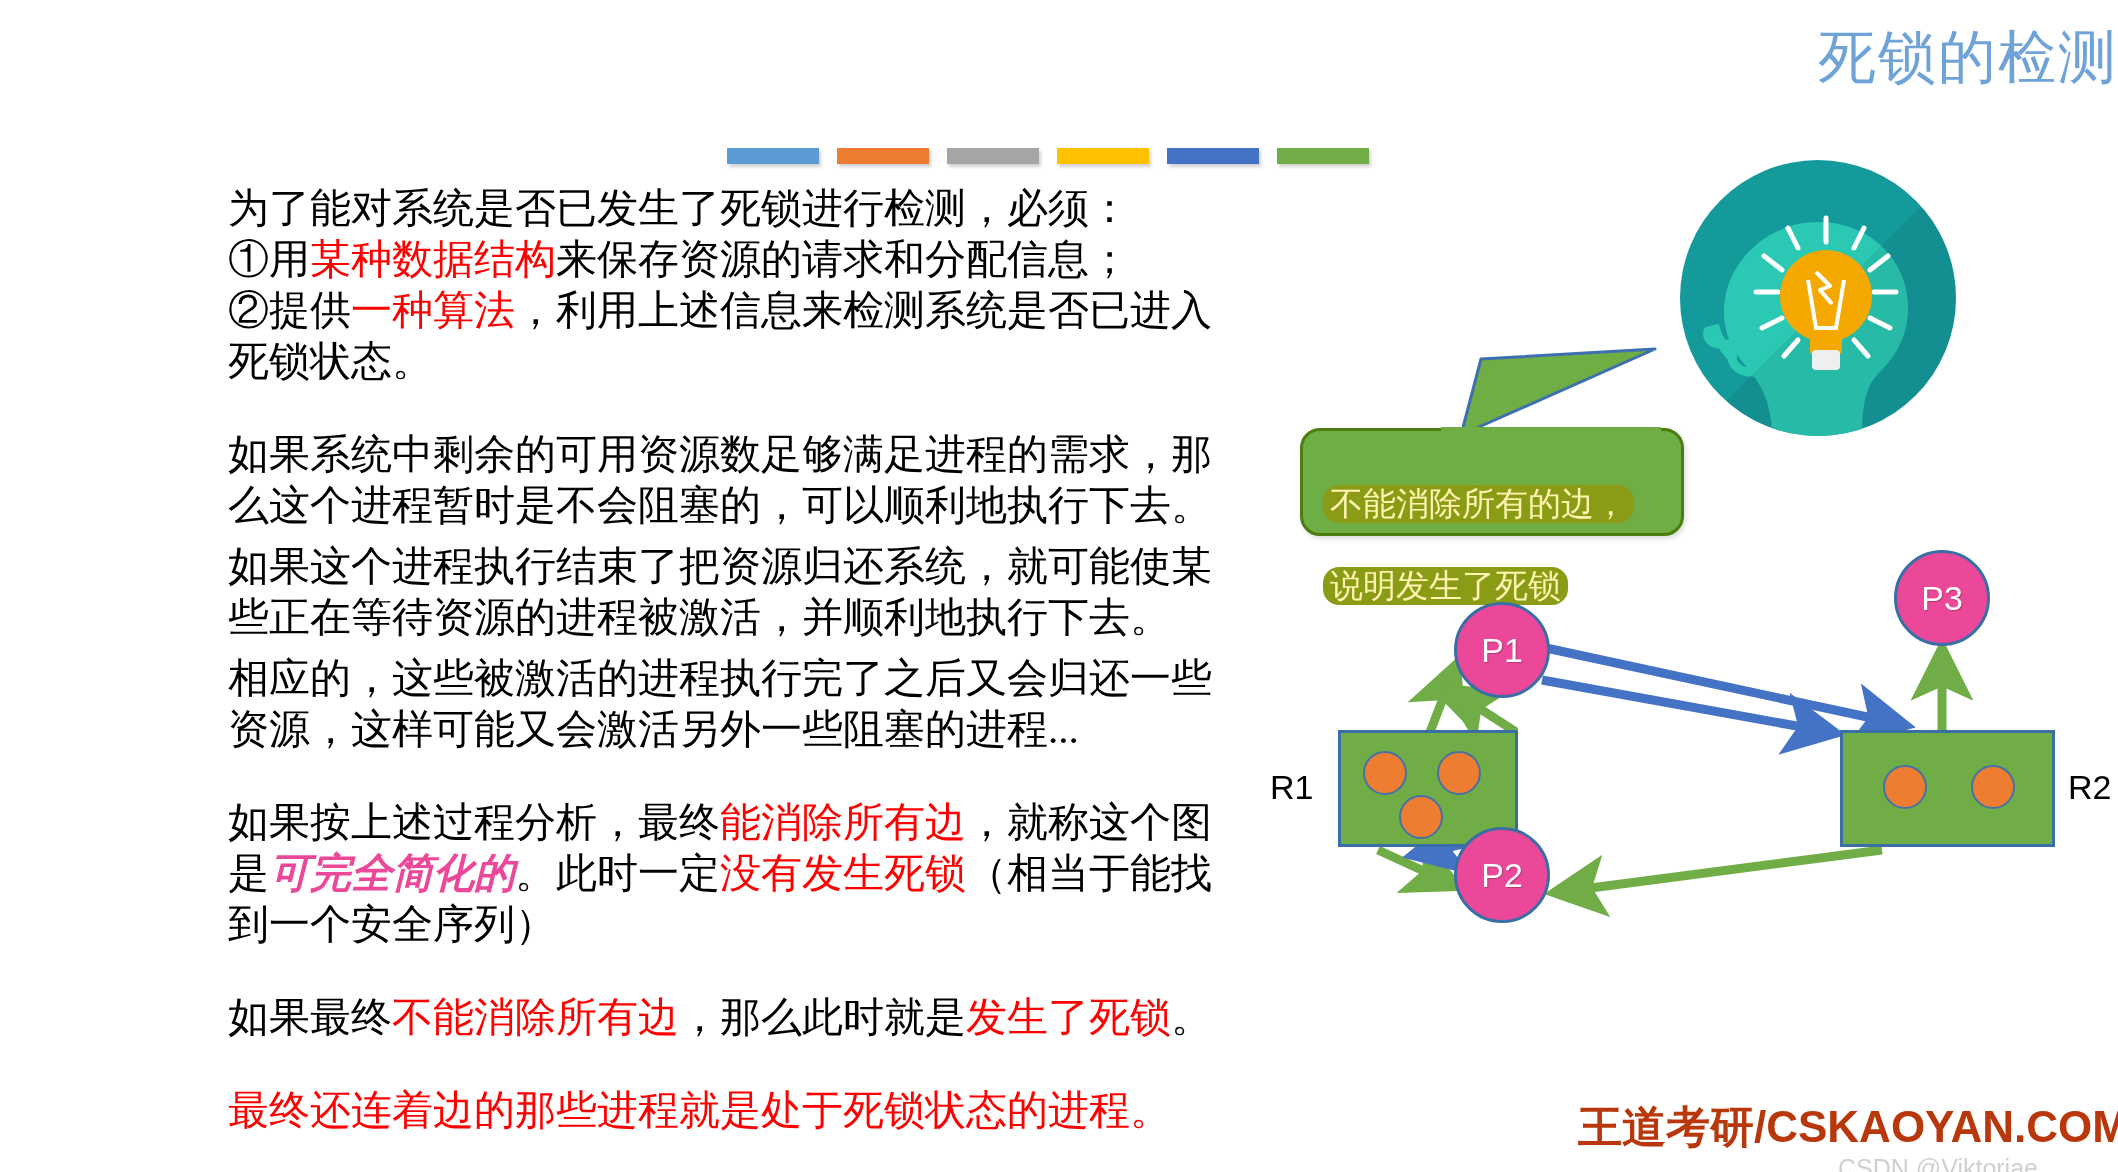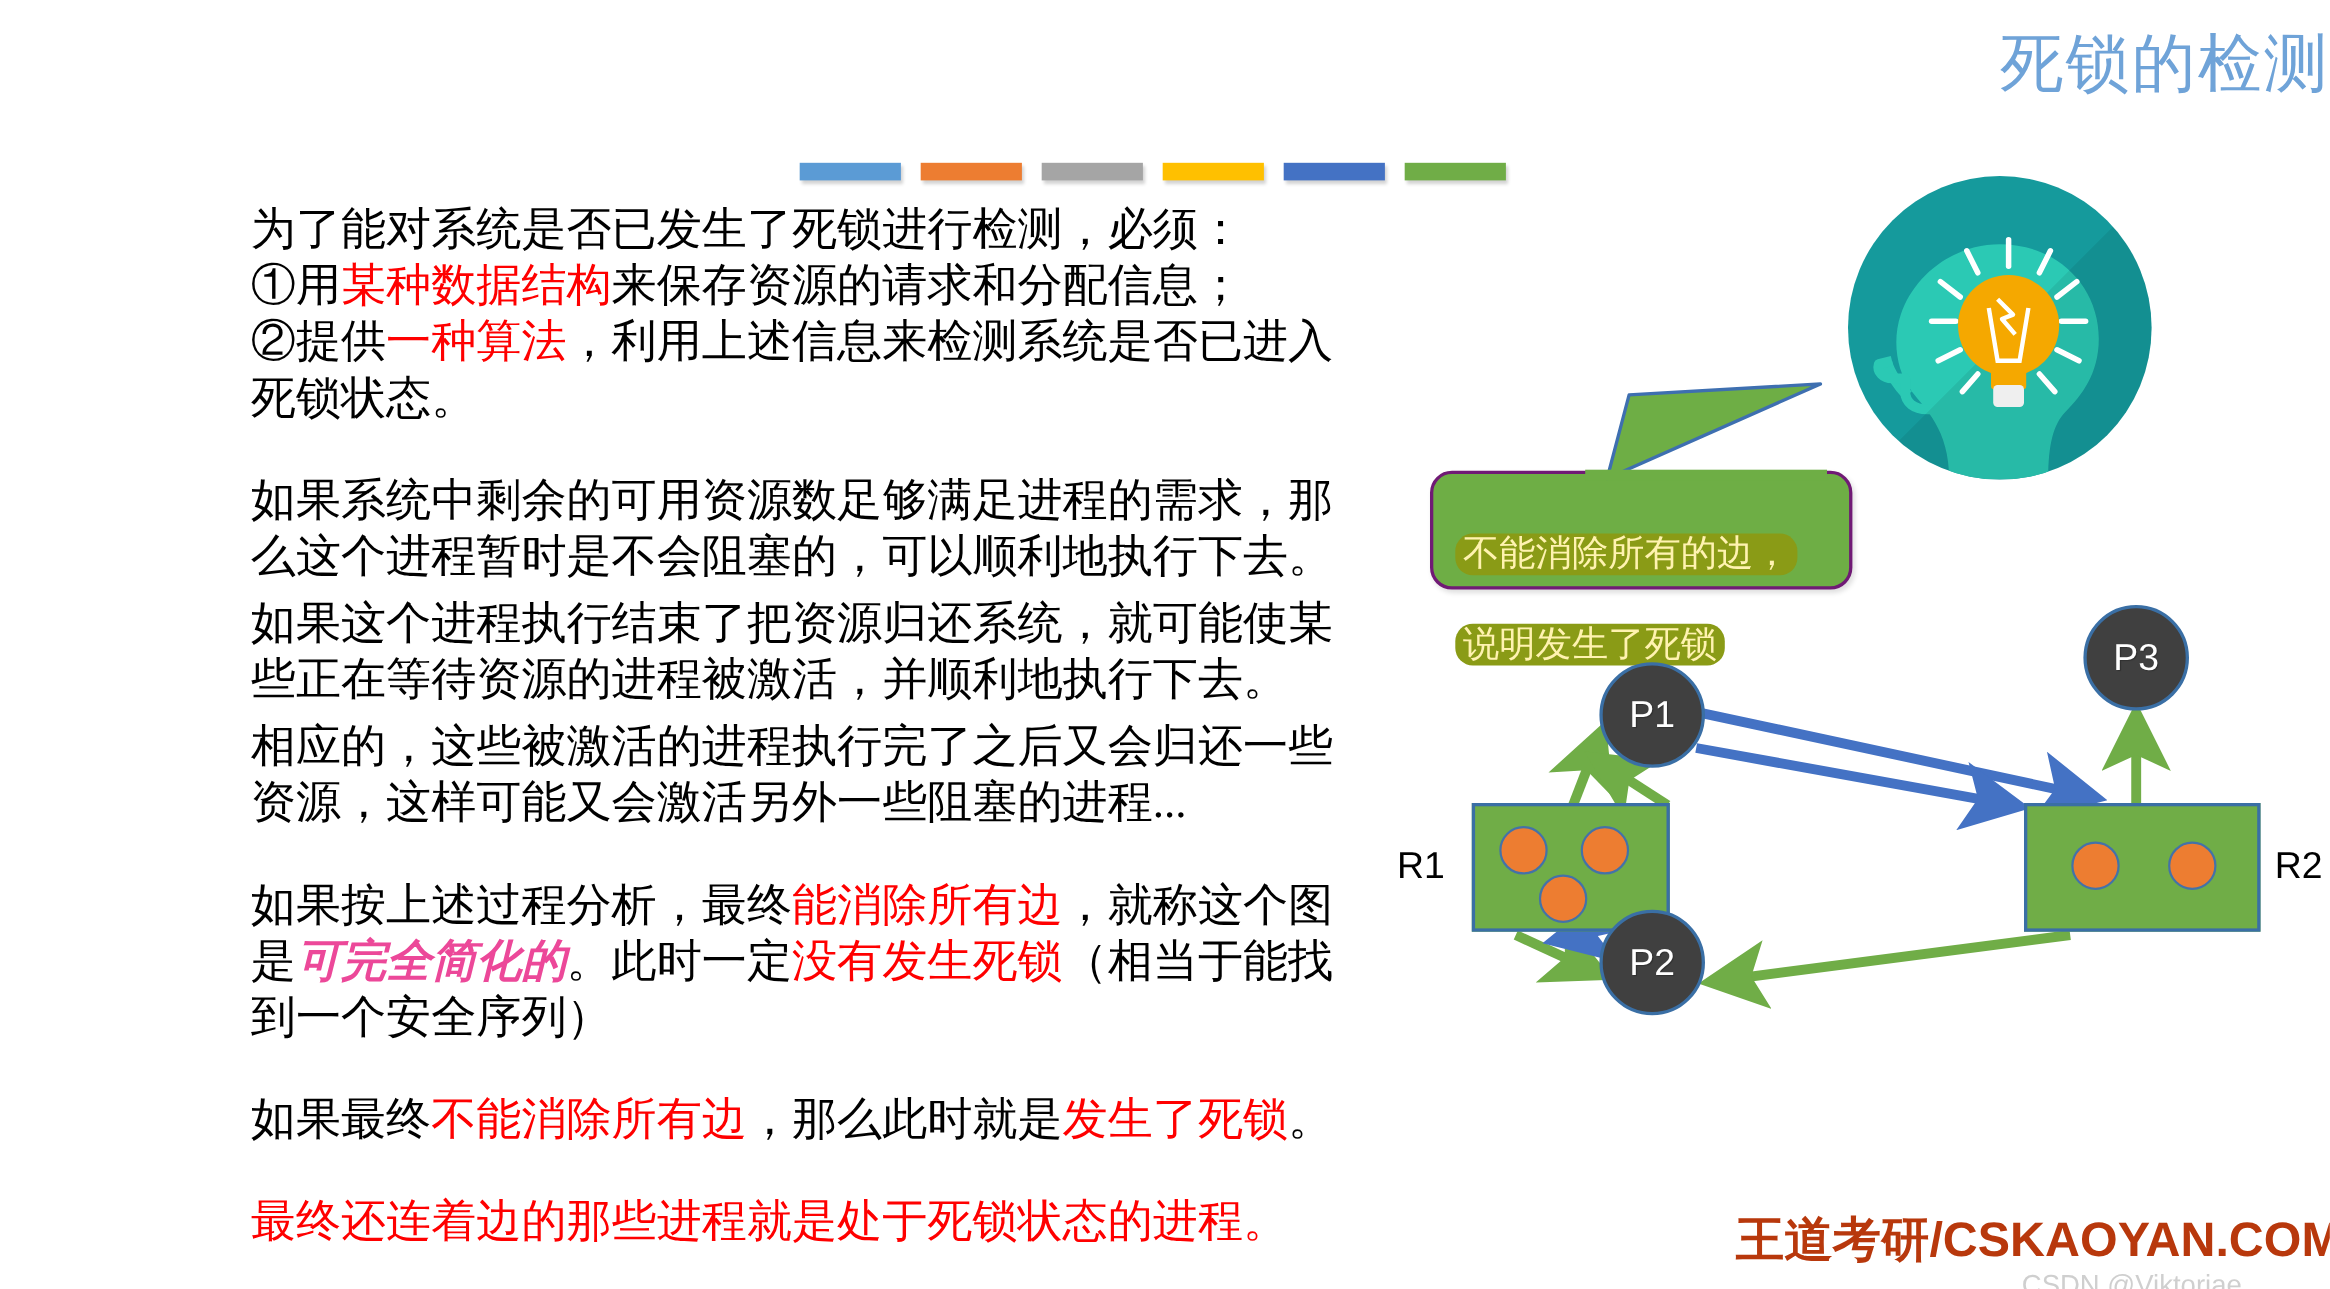--- a/index.html
+++ b/index.html
@@ -55,21 +55,21 @@
   }
   #brain-icon .shadow-wedge{
     position:absolute;left:-8%;top:-8%;width:120%;height:120%;
     background:rgba(0,0,0,.07);
     clip-path:polygon(0 100%,100% 0,100% 100%);
   }
 
   
   #speech-bubble{
     position:absolute;left:1300px;top:428px;width:384px;height:108px;
-    background:#6EAE45;border:3px solid #701a75;border-radius:20px;
+    background:#6EAE45;border:3px solid #4d7c0f;border-radius:20px;
     box-sizing:border-box;
     box-shadow:2px 3px 5px rgba(0,0,0,.13);
   }
   #speech-bubble .tail{
     position:absolute;right:20px;top:-84px;width:220px;height:90px;
     pointer-events:none;
   }
   #bubble-text{
     position:absolute;left:20px;top:12px;width:340px;
     font-family:"Liberation Serif", serif;
@@ -77,21 +77,21 @@
     color:#FFF3B0;
     white-space:pre-line;
   }
   #bubble-text .hl{background:#8A9B16;border-radius:16px;padding:1px 7px;box-decoration-break:clone;-webkit-box-decoration-break:clone;}
 
   
   #rag{position:absolute;left:1270px;top:520px;width:848px;height:400px;}
   #rag svg{position:absolute;inset:0;}
   .node-proc{
     position:absolute;border-radius:50%;
-    background:#404040;border:3px solid #3A6FA5;
+    background:#ec4899;border:3px solid #3A6FA5;
     box-sizing:border-box;
     display:flex;align-items:center;justify-content:center;
     color:#fff;font-family:"Liberation Sans", sans-serif;font-size:34px;
     text-shadow:1px 1px 1px rgba(0,0,0,.25);
   }
   .node-res{
     position:absolute;
     background:#70AD47;border:3px solid #3A6FA5;
     box-sizing:border-box;
   }

